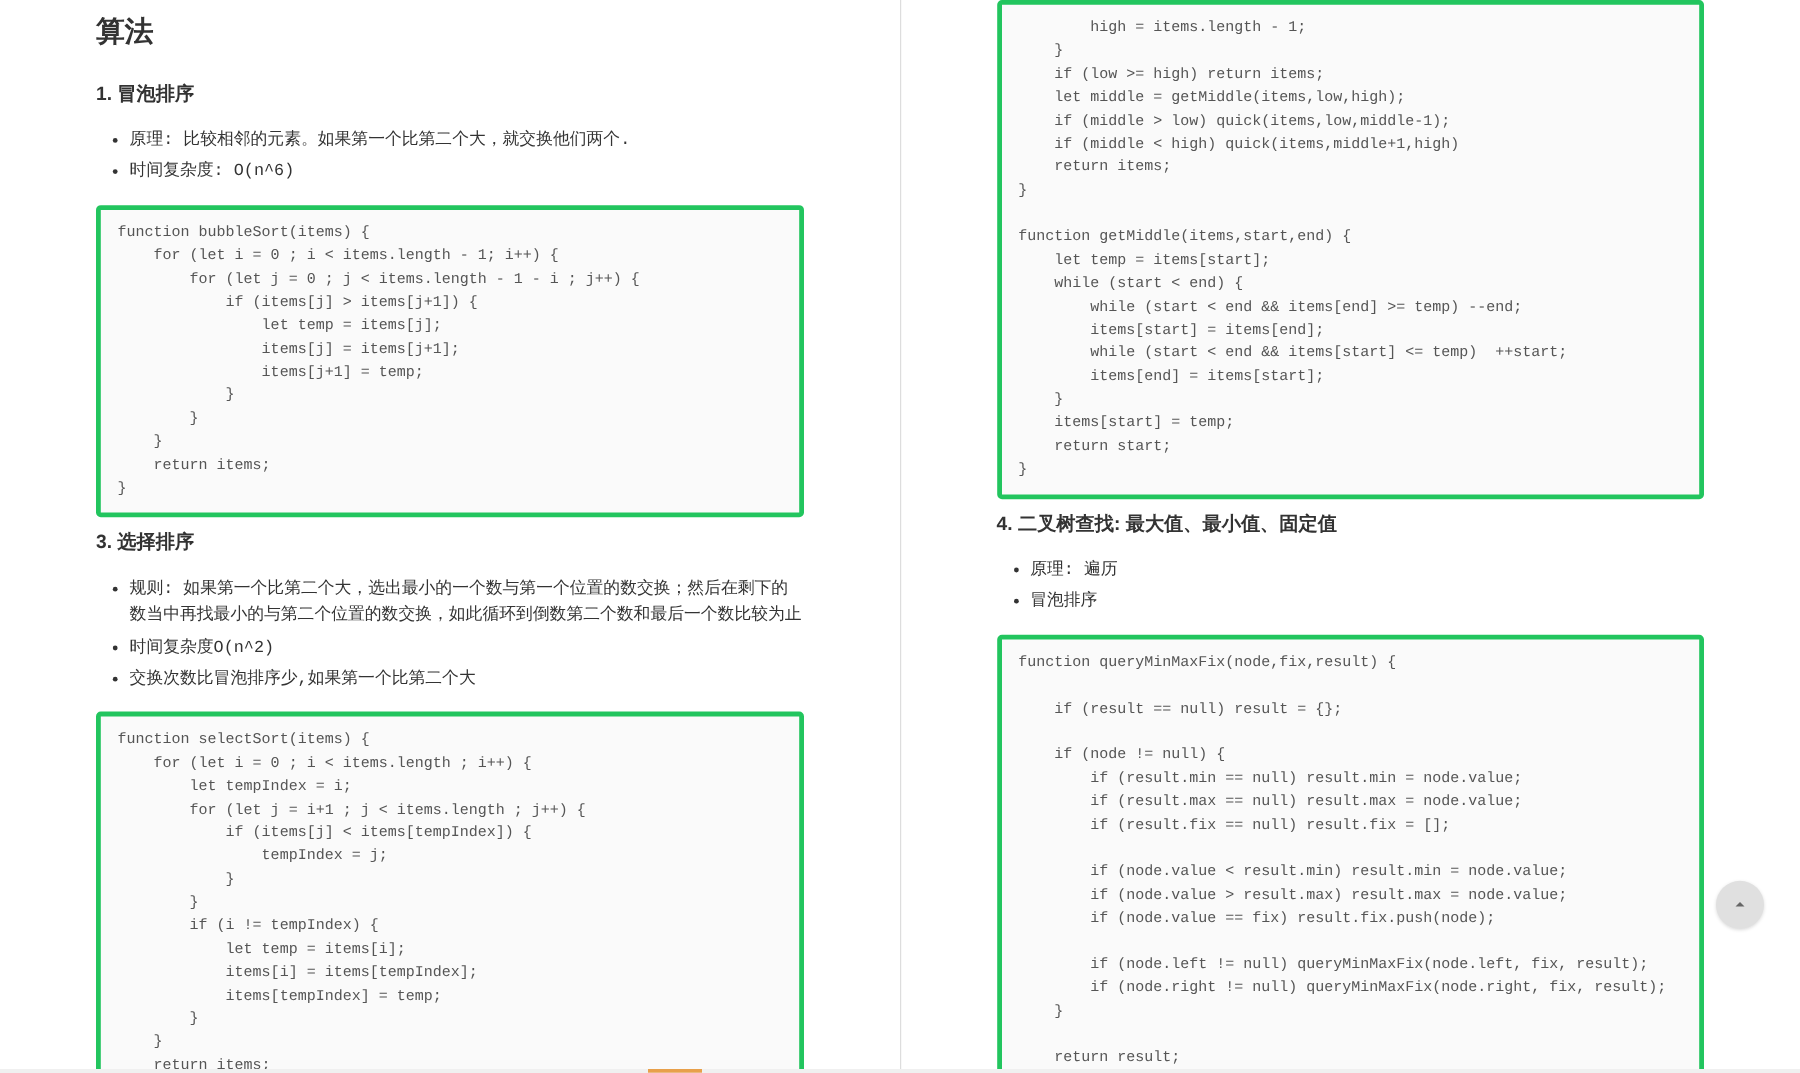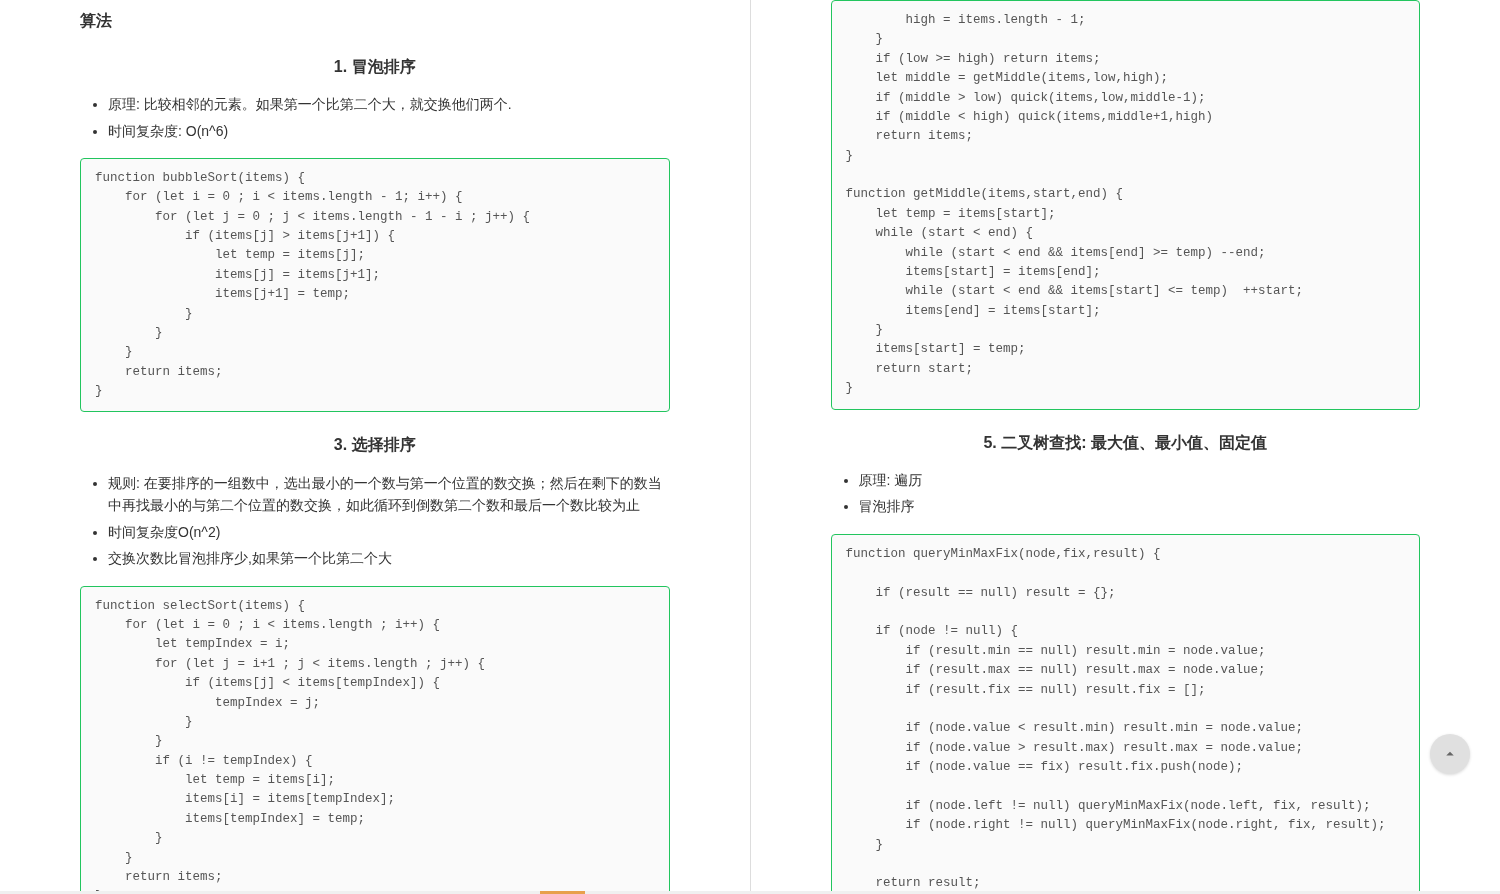--- a/index.html
+++ b/index.html
@@ -21,53 +21,53 @@
     }
     .column {
       flex: 1;
       padding: 0 80px;
       position: relative;
     }
     .column-left {
       border-right: 1px solid #ddd;
     }
     h2.main-title {
-      font-size: 16px;
+      font-size: 24px;
       font-weight: bold;
       margin-bottom: 20px;
       margin-top: 8px;
     }
     h3.section-title {
       font-size: 16px;
       font-weight: bold;
       margin-bottom: 14px;
-      text-align: center;
     }
     ul.bullets {
       list-style: disc;
       padding-left: 28px;
       margin-bottom: 16px;
+      font-family: Liberation Mono, monospace;
     }
     ul.bullets li {
       margin-bottom: 4px;
       font-size: 14px;
       color: #333;
     }
     pre.code-block {
       background: #fafafa;
-      border: 1px solid #22c55e;
+      border: 4px solid #22c55e;
       border-radius: 4px;
       padding: 10px 14px;
       font-family: "SFMono-Regular", Consolas, "Liberation Mono", Menlo, monospace;
       font-size: 12.5px;
       line-height: 1.55;
       color: #555;
       white-space: pre;
       overflow-x: auto;
-      margin-bottom: 20px;
+      margin-bottom: 9px;
     }
     .scroll-top {
       position: fixed;
       right: 30px;
       bottom: 120px;
       width: 40px;
       height: 40px;
       border-radius: 50%;
       background: #e0e0e0;
       display: flex;
@@ -118,21 +118,21 @@
                 items[j] = items[j+1];
                 items[j+1] = temp;
             }
         }
     }
     return items;
 }</pre>
 
     <h3 class="section-title">3. 选择排序</h3>
     <ul class="bullets">
-      <li>规则: 在要排序的一组数中，选出最小的一个数与第一个位置的数交换；然后在剩下的数当中再找最小的与第二个位置的数交换，如此循环到倒数第二个数和最后一个数比较为止</li>
+      <li>规则: 如果第一个比第二个大，选出最小的一个数与第一个位置的数交换；然后在剩下的数当中再找最小的与第二个位置的数交换，如此循环到倒数第二个数和最后一个数比较为止</li>
       <li>时间复杂度O(n^2)</li>
       <li>交换次数比冒泡排序少,如果第一个比第二个大</li>
     </ul>
     <pre class="code-block">function selectSort(items) {
     for (let i = 0 ; i &lt; items.length ; i++) {
         let tempIndex = i;
         for (let j = i+1 ; j &lt; items.length ; j++) {
             if (items[j] &lt; items[tempIndex]) {
                 tempIndex = j;
             }
@@ -163,21 +163,21 @@
     while (start &lt; end) {
         while (start &lt; end &amp;&amp; items[end] &gt;= temp) --end;
         items[start] = items[end];
         while (start &lt; end &amp;&amp; items[start] &lt;= temp)  ++start;
         items[end] = items[start];
     }
     items[start] = temp;
     return start;
 }</pre>
 
-    <h3 class="section-title">5. 二叉树查找: 最大值、最小值、固定值</h3>
+    <h3 class="section-title">4. 二叉树查找: 最大值、最小值、固定值</h3>
     <ul class="bullets">
       <li>原理: 遍历</li>
       <li>冒泡排序</li>
     </ul>
     <pre class="code-block">function queryMinMaxFix(node,fix,result) {
 
     if (result == null) result = {};
 
     if (node != null) {
         if (result.min == null) result.min = node.value;

